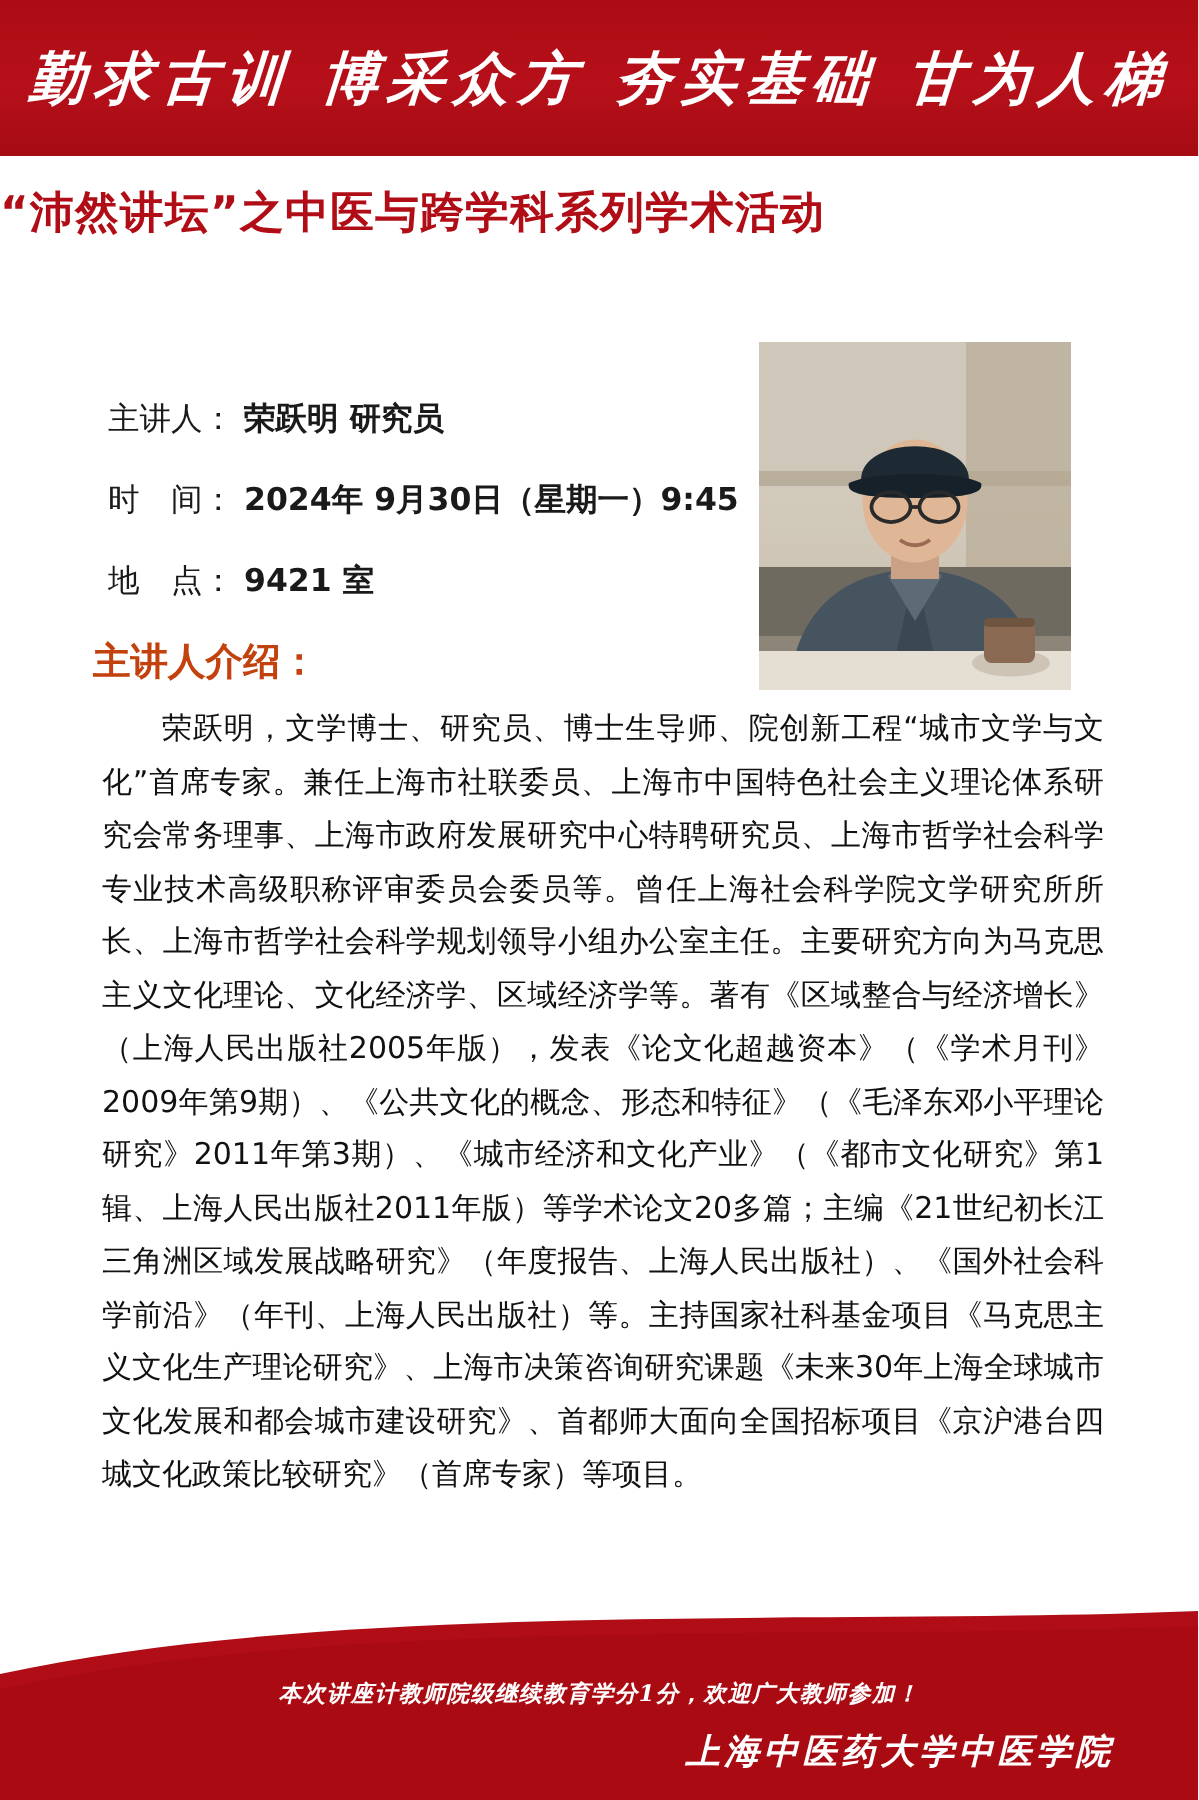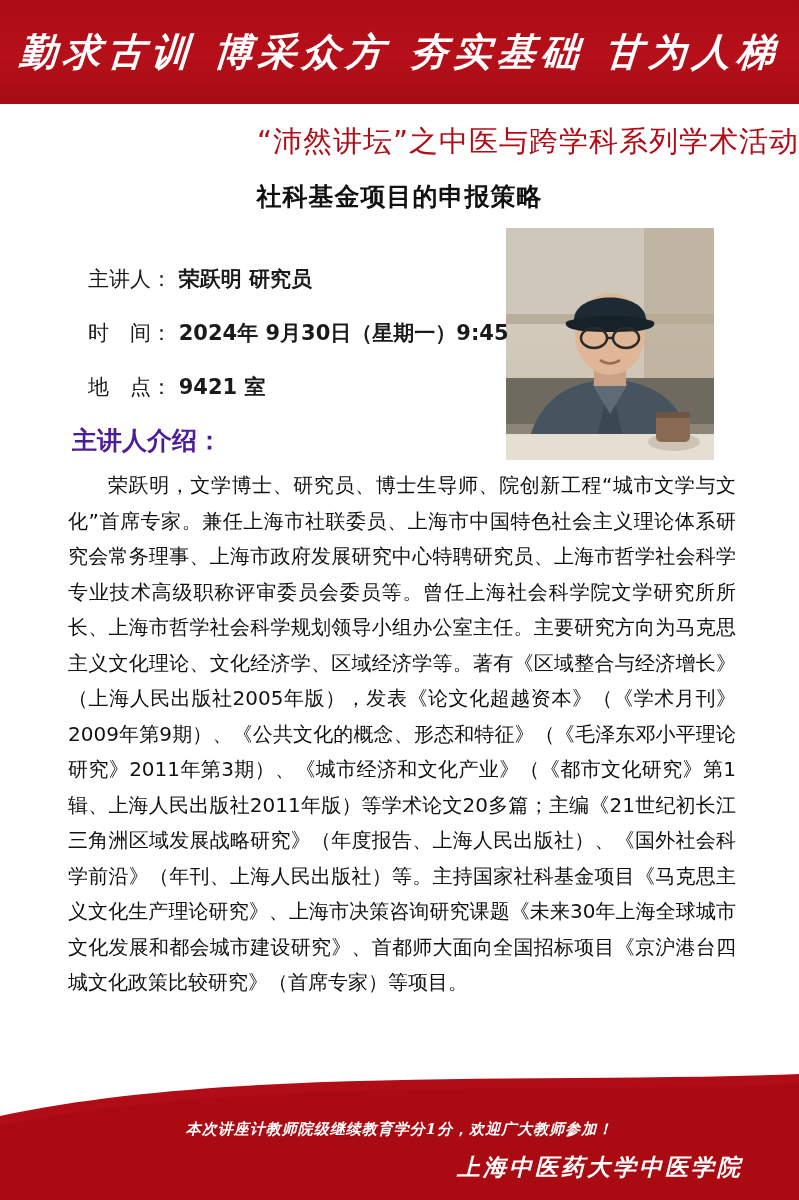--- a/index.html
+++ b/index.html
@@ -45,24 +45,24 @@
     font-style: italic;
     transform: skewX(-4deg);
   }
 
   
   .title-main {
     position: absolute;
     top: 122px;
     left: 0;
     width: 799px;
-    text-align: right;
+    text-align: left;
     color: #b00d16;
     font-size: 29px;
-    font-weight: normal;
+    font-weight: bold;
     letter-spacing: 1px;
     font-family: "DejaVu Sans", "Liberation Sans", sans-serif;
   }
   .title-sub {
     position: absolute;
     top: 180px;
     left: 0;
     width: 799px;
     text-align: center;
     color: #111111;
@@ -90,29 +90,29 @@
     position: absolute;
     left: 72px;
     top: 252px;
     width: 420px;
     color: #1a1a1a;
     font-size: 21px;
     line-height: 54px;
     font-family: "DejaVu Sans", "Liberation Sans", sans-serif;
   }
   .info-row { white-space: nowrap; }
-  .info-label { display: inline-block; margin-left: 16px; }
+  .info-label { display: inline-block; }
   .info-value { display: inline-block; font-weight: bold; }
 
   
   .intro-heading {
     position: absolute;
-    left: 72px;
+    left: 62px;
     top: 424px;
-    color: #4c1d95;
+    color: #c2410c;
     font-size: 25px;
     font-weight: bold;
     font-family: "DejaVu Sans", "Liberation Sans", sans-serif;
   }
 
   
   .body-text {
     position: absolute;
     left: 68px;
     top: 468px;
@@ -173,21 +173,20 @@
 </head>
 <body>
 
 <div class="poster">
 
   <div class="top-banner">
     <div class="top-banner-text">勤求古训  博采众方  夯实基础  甘为人梯</div>
   </div>
 
   <div class="title-main">“沛然讲坛”之中医与跨学科系列学术活动</div>
-  <div class="title-sub">社科基金项目的申报策略</div>
 
   <div class="photo">
     <svg width="208" height="232" viewBox="0 0 208 232">
       <defs>
         <linearGradient id="wallg" x1="0" y1="0" x2="0" y2="1">
           <stop offset="0%" stop-color="#d9d2c6"></stop>
           <stop offset="100%" stop-color="#c9bfae"></stop>
         </linearGradient>
       </defs>
       <rect x="0" y="0" width="208" height="232" fill="url(#wallg)"></rect>

